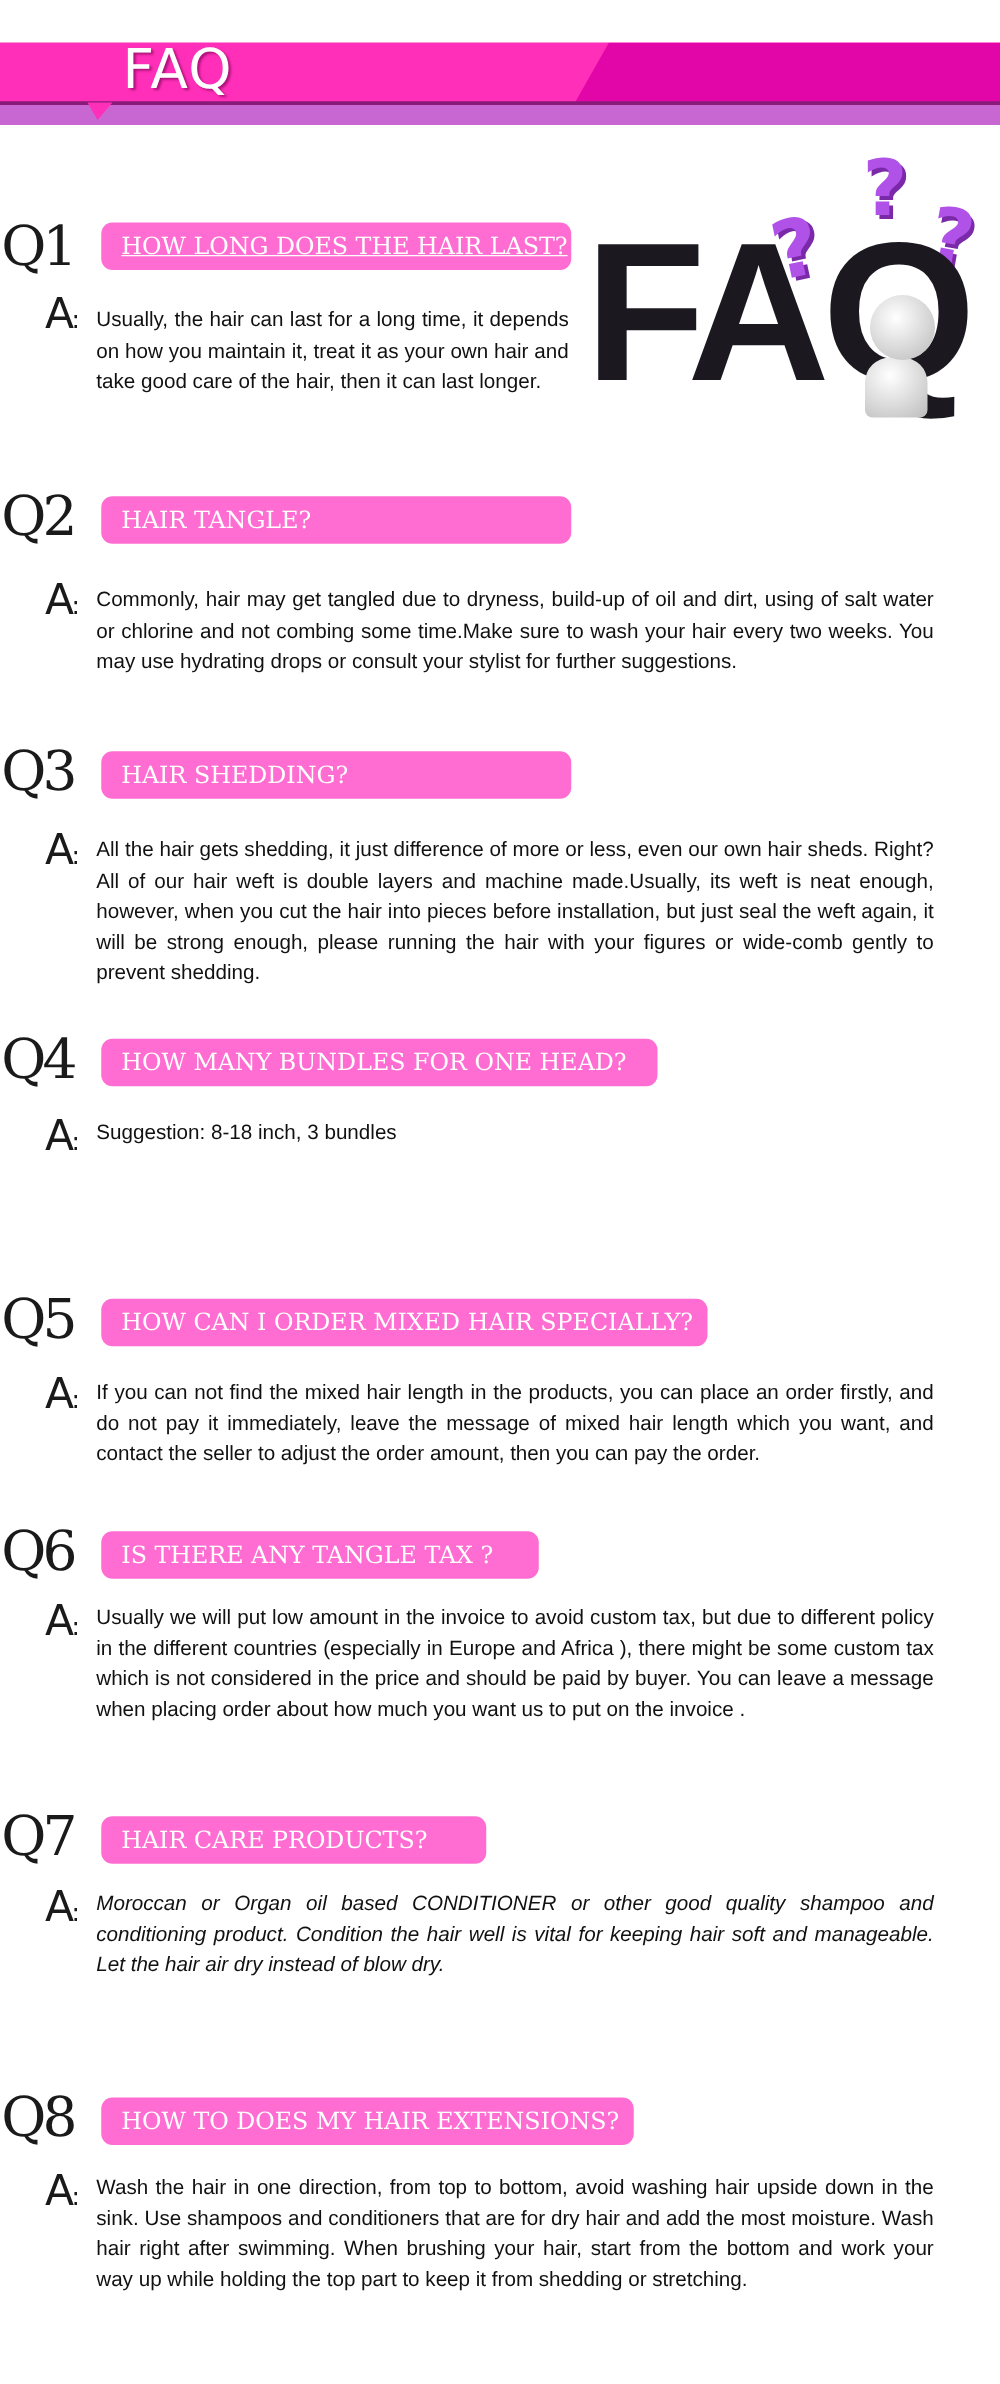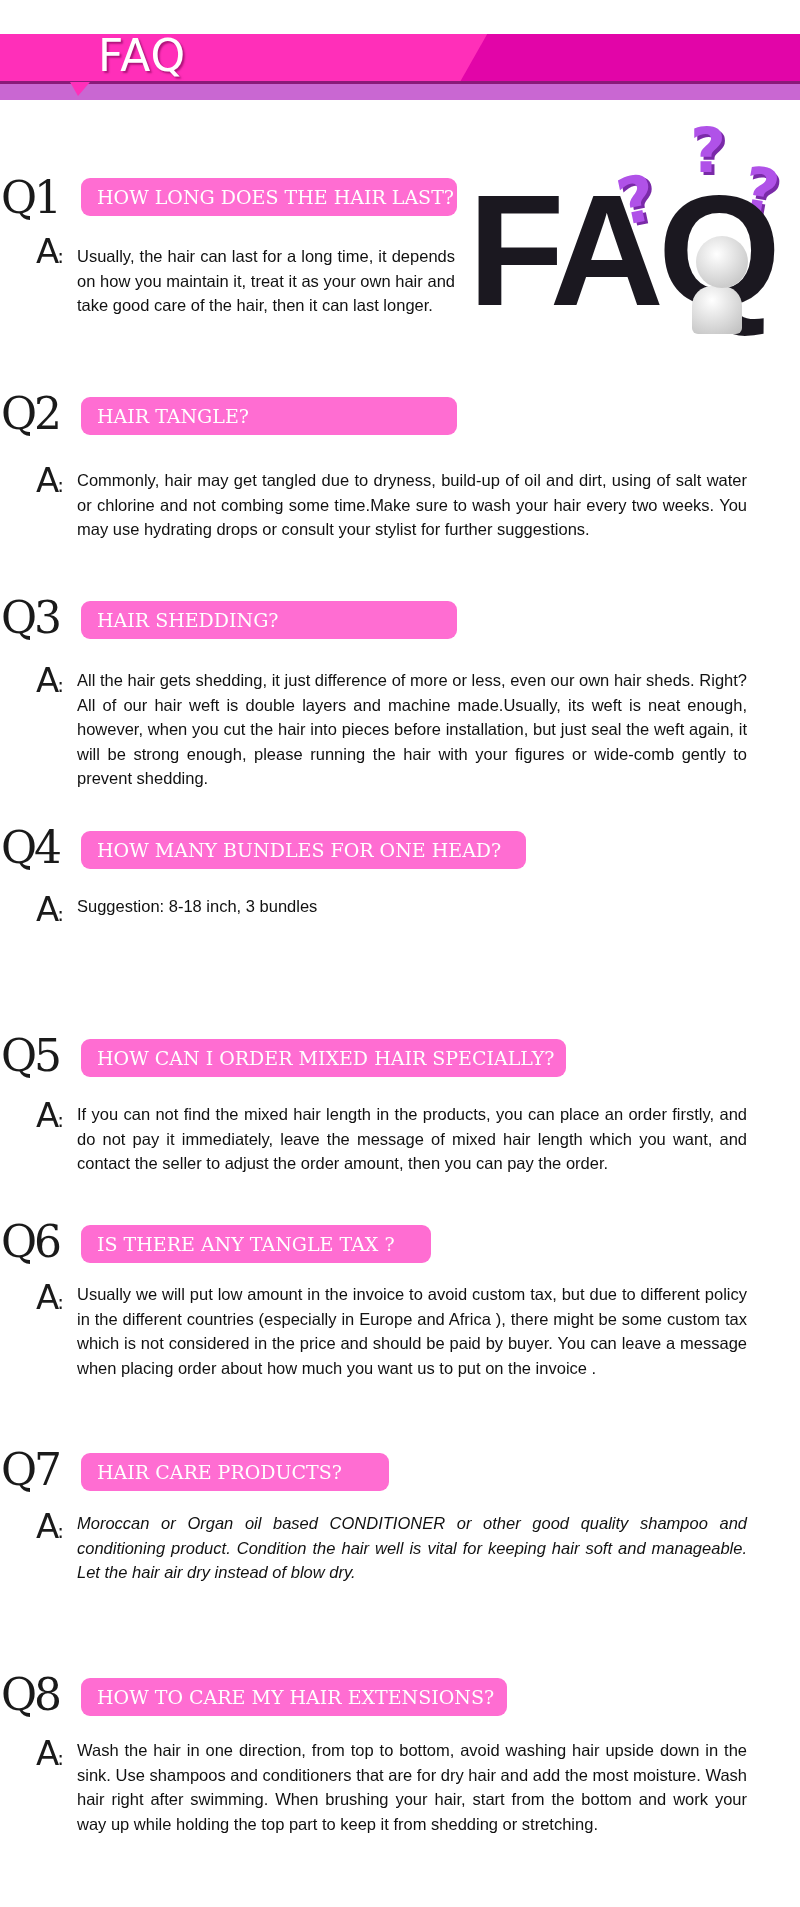--- a/index.html
+++ b/index.html
@@ -42,21 +42,21 @@
 <div class="logo">
   <div class="qmark" style="left:150px;top:50px;font-size:64px;transform:rotate(-12deg);">?</div>
   <div class="qmark" style="left:222px;top:2px;font-size:62px;">?</div>
   <div class="qmark" style="left:276px;top:42px;font-size:60px;transform:rotate(10deg);">?</div>
   <div class="logo-letters">FAQ</div>
   <div class="figure-body"></div>
   <div class="figure-head"></div>
 </div>
 
 <div class="qnum" style="top:176px;">Q1</div>
-<div class="pill" style="top:178px;width:376px;">HOW LONG DOES THE HAIR LAST?</div>
+<div class="pill" style="top:178px;width:376px;text-decoration:underline;">HOW LONG DOES THE HAIR LAST?</div>
 <div class="alabel" style="top:234px;"><span>A</span><span class="colon">:</span></div>
 <div class="answer narrow" style="top:244px;">
     <p>Usually, the hair can last for a long time, it depends on how you maintain it, treat it as your own hair and take good care of the hair, then it can last longer.</p>
   </div>
 
 <div class="qnum" style="top:392px;">Q2</div>
 <div class="pill" style="top:397px;width:376px;">HAIR TANGLE?</div>
 <div class="alabel" style="top:463px;"><span>A</span><span class="colon">:</span></div>
 <div class="answer" style="top:468px;">
     <p>Commonly, hair may get tangled due to dryness, build-up of oil and dirt, using of salt water or chlorine and not combing some time.Make sure to wash your hair every two weeks. You may use hydrating drops or consult your stylist for further suggestions.</p>
@@ -91,17 +91,17 @@
   </div>
 
 <div class="qnum" style="top:1448px;">Q7</div>
 <div class="pill" style="top:1453px;width:308px;">HAIR CARE PRODUCTS?</div>
 <div class="alabel" style="top:1509px;"><span>A</span><span class="colon">:</span></div>
 <div class="answer" style="top:1511px;font-style:italic;">
     <p>Moroccan or Organ oil based CONDITIONER or other good quality shampoo and conditioning product. Condition the hair well is vital for keeping hair soft and manageable. Let the hair air dry instead of blow dry.</p>
   </div>
 
 <div class="qnum" style="top:1673px;">Q8</div>
-<div class="pill" style="top:1678px;width:426px;">HOW TO CARE MY HAIR EXTENSIONS?</div>
+<div class="pill" style="top:1678px;width:426px;">HOW TO DOES MY HAIR EXTENSIONS?</div>
 <div class="alabel" style="top:1736px;"><span>A</span><span class="colon">:</span></div>
 <div class="answer" style="top:1738px;">
     <p>Wash the hair in one direction, from top to bottom, avoid washing hair upside down in the sink. Use shampoos and conditioners that are for dry hair and add the most moisture. Wash hair right after swimming. When brushing your hair, start from the bottom and work your way up while holding the top part to keep it from shedding or stretching.</p>
   </div>
 
 </body></html>

